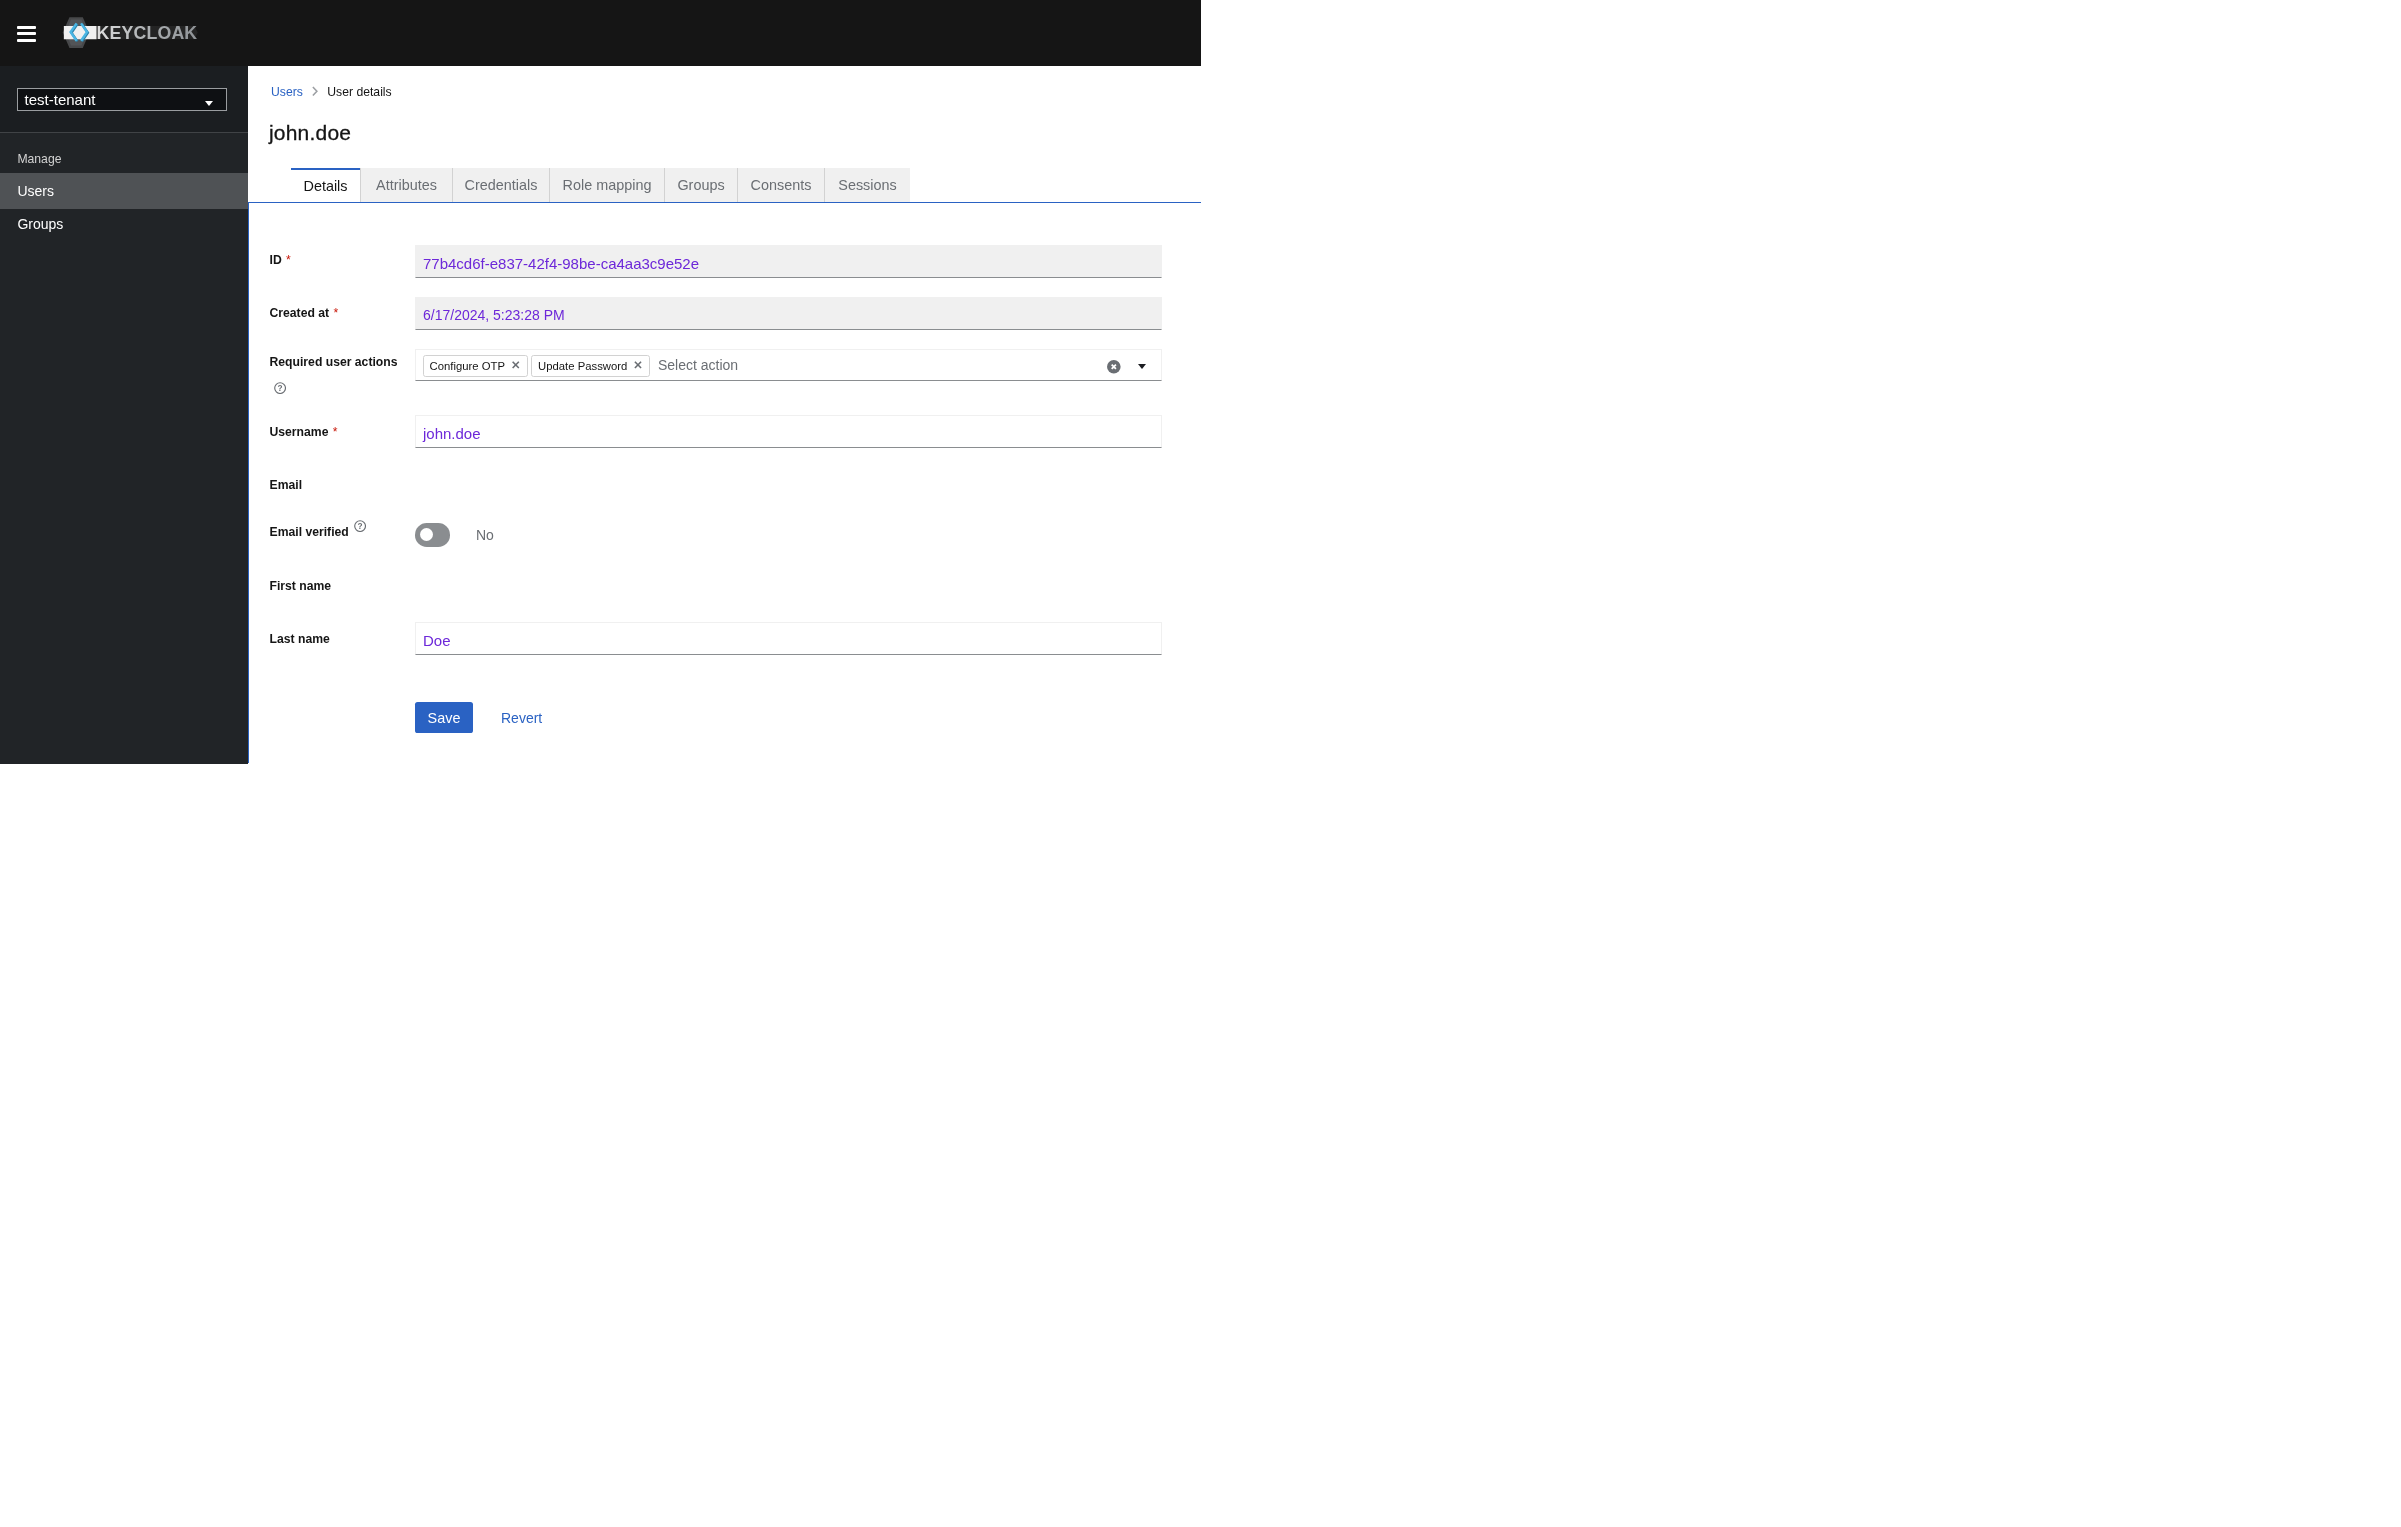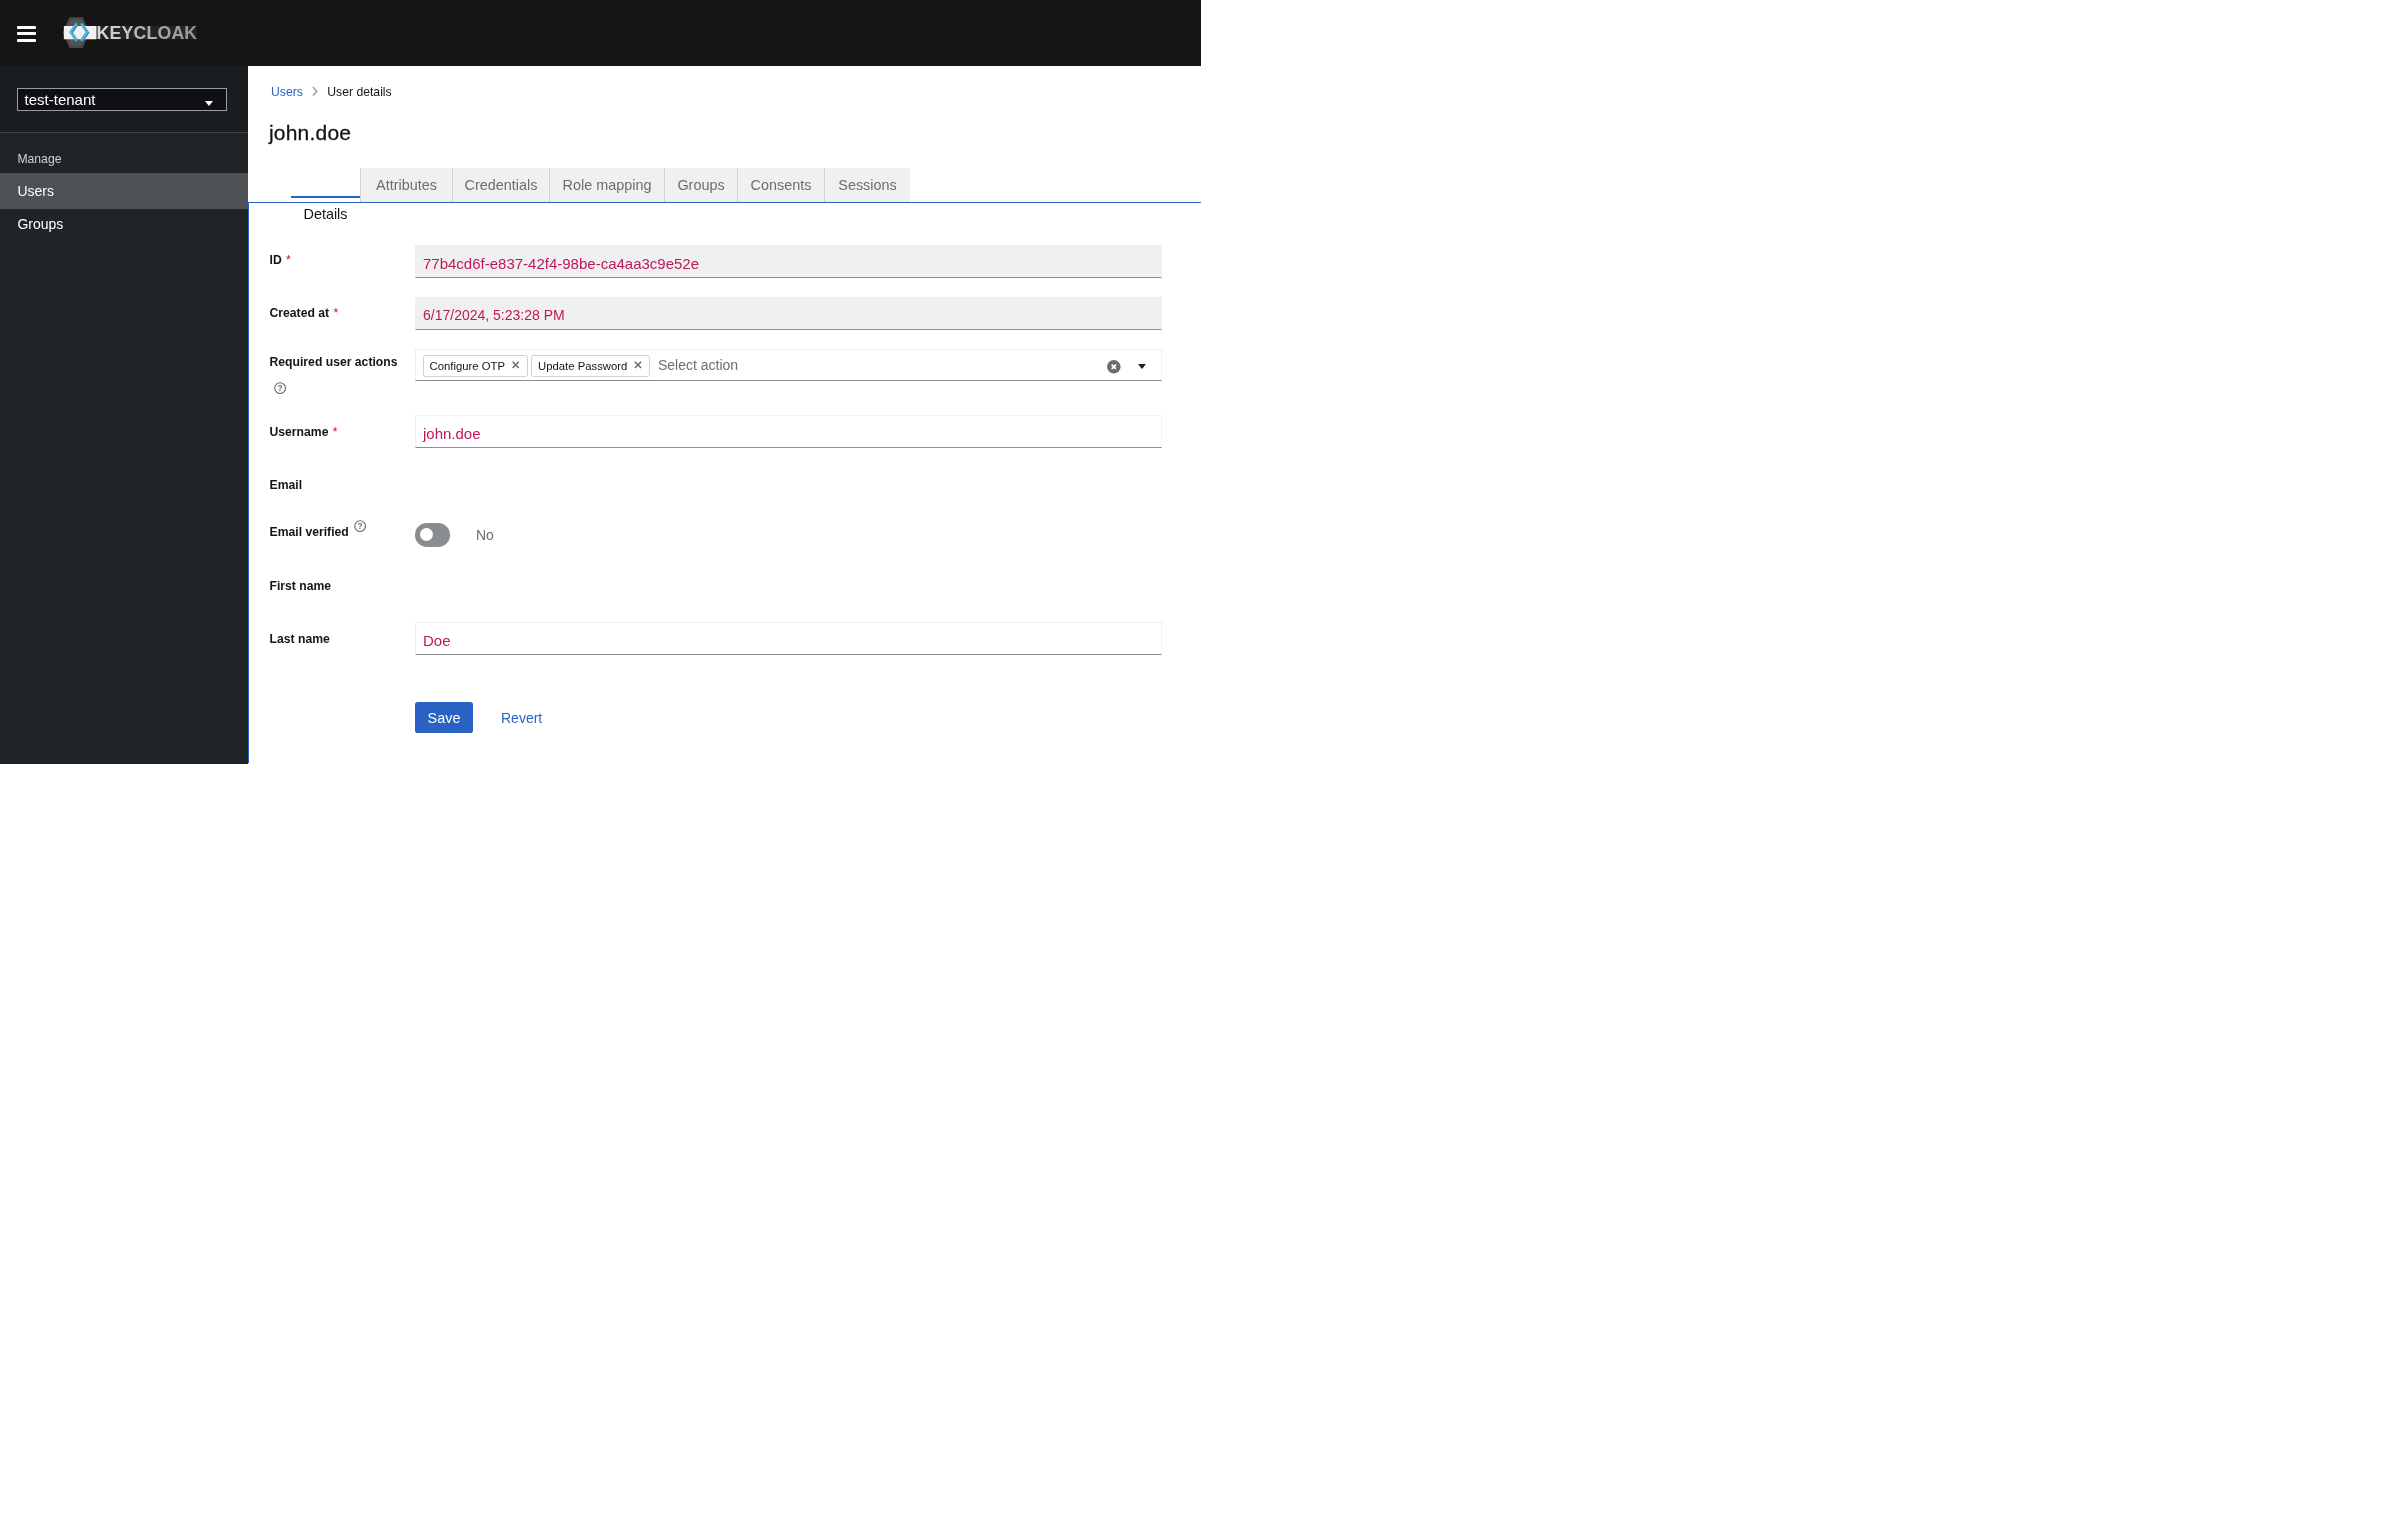--- a/index.html
+++ b/index.html
@@ -26,29 +26,29 @@
 #breadcrumb { position:absolute; left:23px; top:17px; font-size:12.2px; line-height:18.3px; }
 #breadcrumb a { color:#2a62c3; text-decoration:none; }
 #bcchev { display:inline-block; margin:0 9.2px; }
 #bcdetails { color:#151515; }
 
 h1 { position:absolute; left:21px; top:56px; font-size:21px; font-weight:400; color:#151515; line-height:21px; letter-spacing:0.2px; -webkit-text-stroke:0.3px #151515; }
 
 
 #tabs { position:absolute; left:43px; top:102px; height:34px; display:flex; }
 .tab { height:34px; display:flex; align-items:center; justify-content:center; font-size:14.4px; color:#6a6e73; background:#f0f0f0; border-left:0.9px solid #d2d2d2; }
-.tab.first { border-left:none;margin-top:28px; }
+.tab.first { border-left:none; }
 #tabActive { background:#fff; color:#151515; border-top:2.6px solid #2a62c3; border-left:none; }
 #blueH { position:absolute; left:0px; top:136px; width:953px; height:1.2px; background:#2a62c3; }
 #blueV { position:absolute; left:0.3px; top:136px; width:1.2px; height:561px; background:#2a62c3; }
 
 
 .flabel { position:absolute; left:21.5px; width:140px; font-size:12.2px; font-weight:700; color:#151515; line-height:17.4px; }
 .req { color:#c9190b; font-weight:400; padding-left:4.4px; }
-.finput { position:absolute; left:167px; width:747px; height:33px; background:#fff; border:0.9px solid #f0f0f0; border-bottom:1.2px solid #8a8d90; font-size:15px; color:#be185d; display:flex; align-items:center; padding-left:7px; padding-top:3.5px; }
+.finput { position:absolute; left:167px; width:747px; height:33px; background:#fff; border:0.9px solid #f0f0f0; border-bottom:1.2px solid #8a8d90; font-size:15px; color:#6d28d9; display:flex; align-items:center; padding-left:7px; padding-top:3.5px; }
 .finput.ro { background:#f0f0f0; }
 
 
 #selbox { position:absolute; left:167px; top:283px; width:747px; height:32px; background:#fff; border:0.9px solid #f0f0f0; border-bottom:1.2px solid #8a8d90; }
 .chip { position:absolute; top:4.5px; height:22px; background:#fff; border:0.9px solid #d2d2d2; border-radius:2.6px; display:flex; align-items:center; font-size:11.3px; color:#151515; padding:0 6.1px;text-align:center; }
 .chipx { color:#6a6e73; font-weight:700; font-size:11.3px; margin-left:6.1px; }
 #selph { position:absolute; left:242px; top:0; height:30.5px; display:flex; align-items:center; font-size:14px; color:#6a6e73; }
 #selclear { position:absolute; left:691px; top:10px; width:13.6px; height:13.6px; }
 #selcaret { position:absolute; left:722px; top:14.2px; width:0; height:0; border-left:4.2px solid transparent; border-right:4.2px solid transparent; border-top:5.2px solid #1b1d21; }
 

